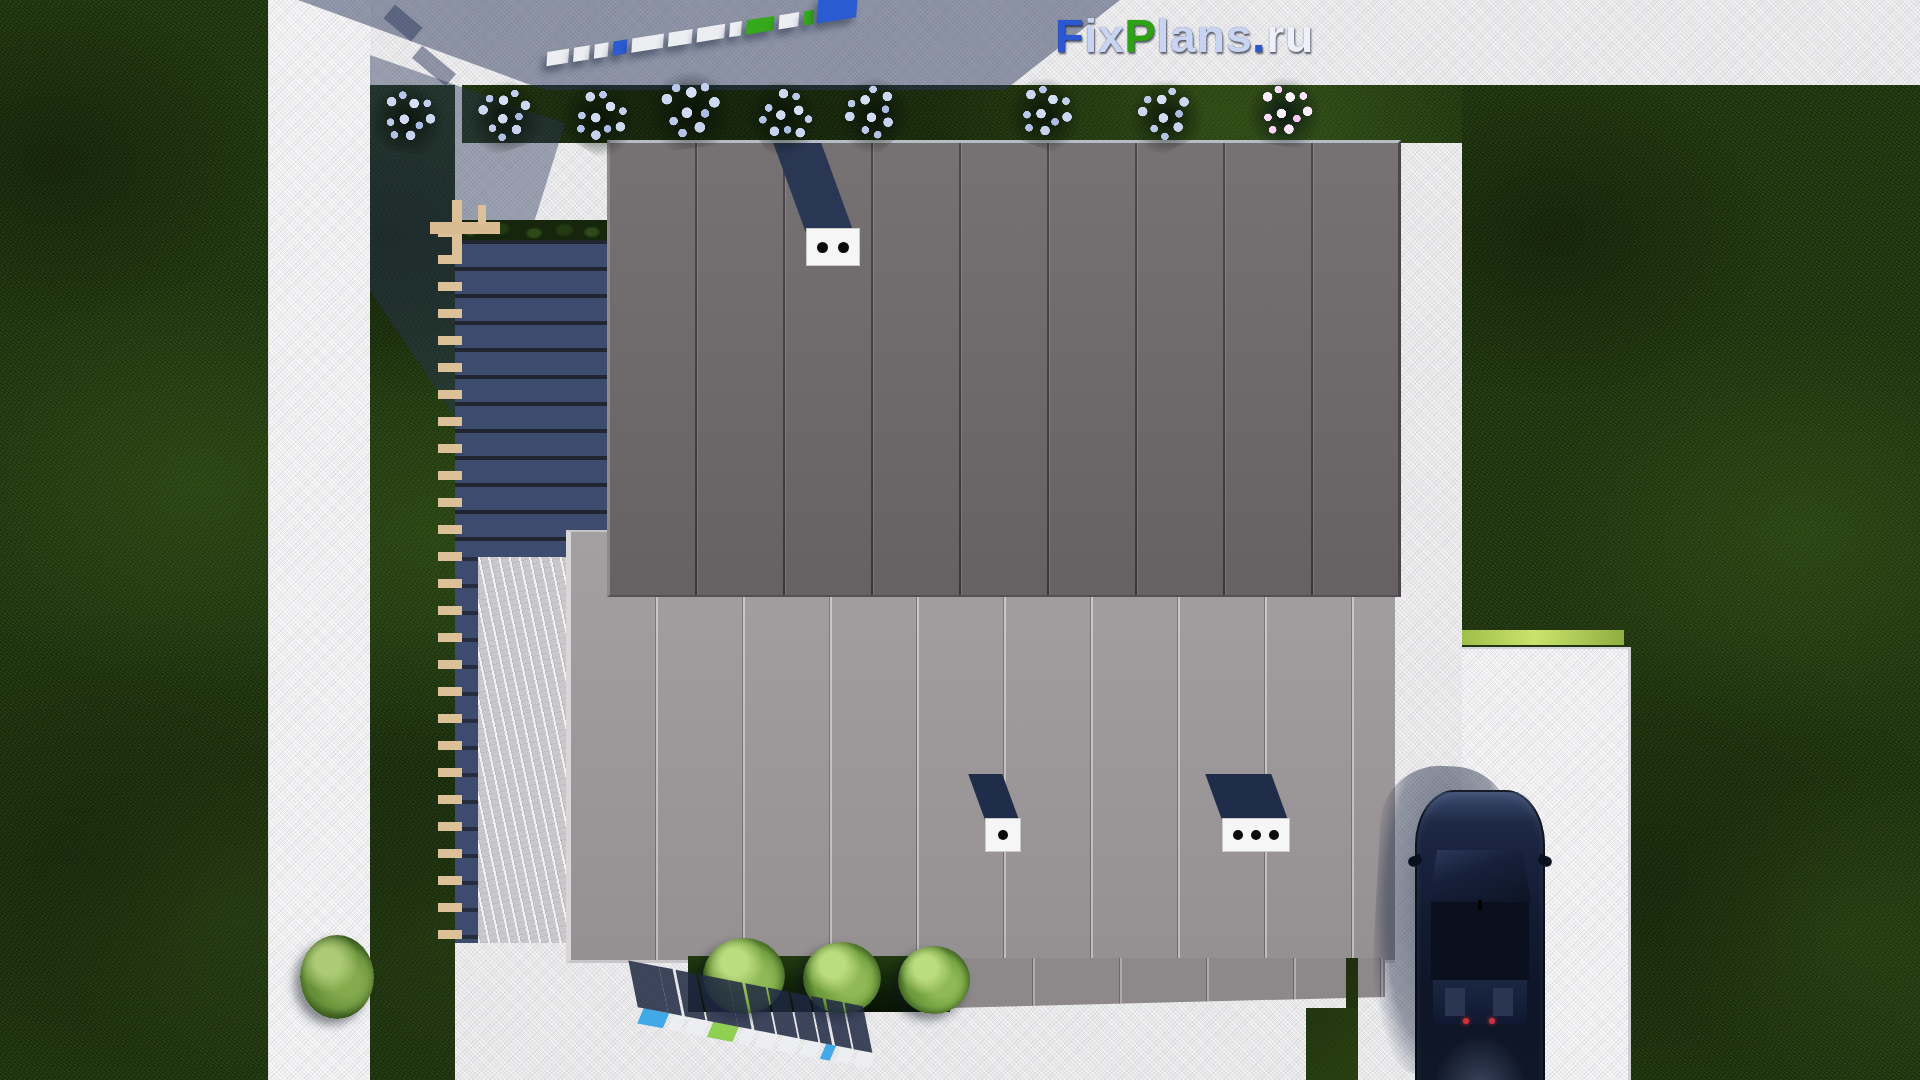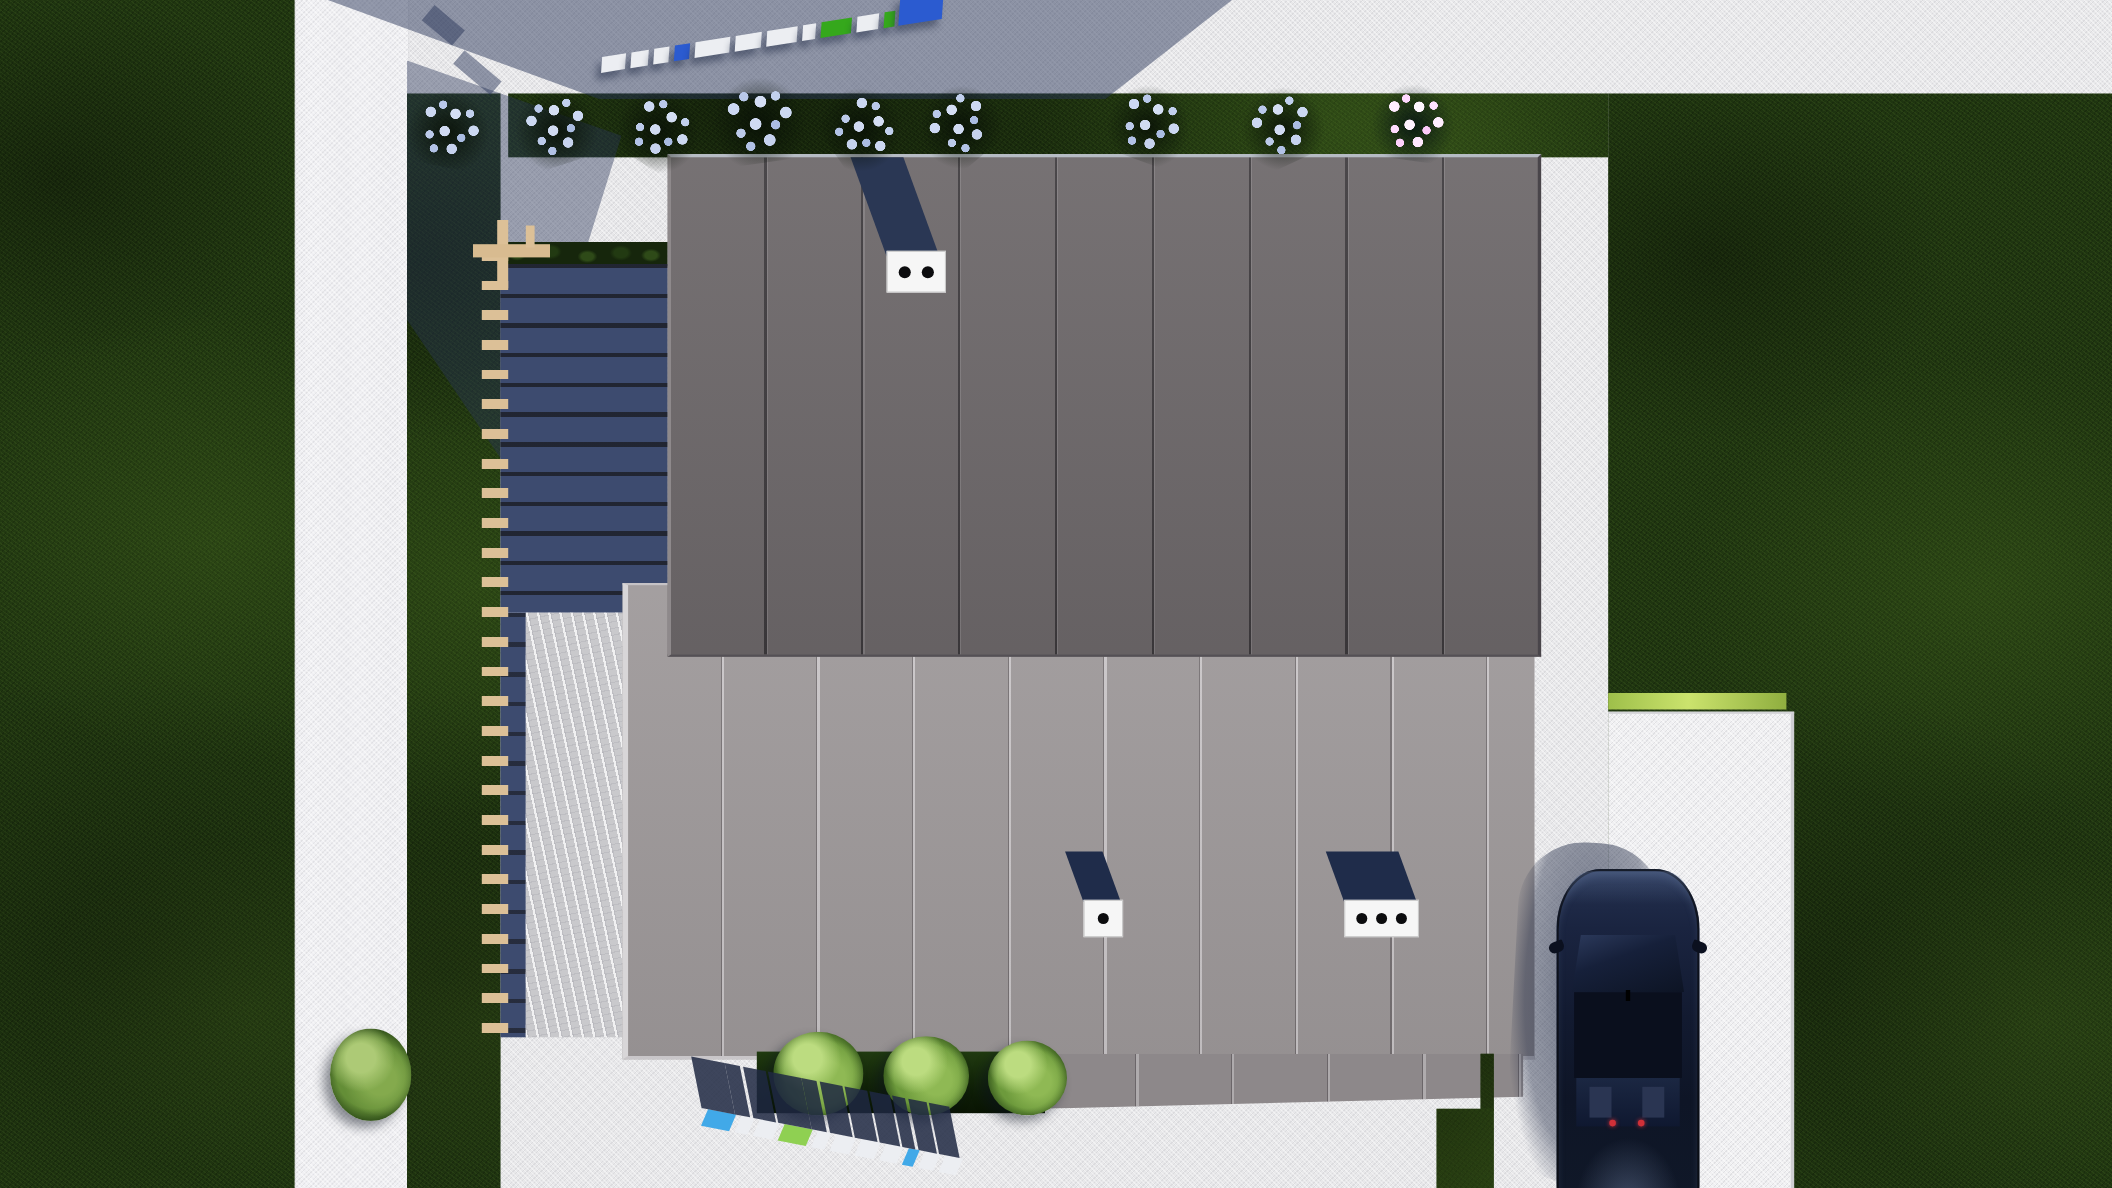--- a/index.html
+++ b/index.html
@@ -198,14 +198,15 @@
         <span class="abs" style="left:60px;top:8px;width:20px;height:28px;background:#2a3552;"></span>
         <span class="abs" style="left:30px;top:38px;width:6px;height:6px;border-radius:50%;background:#d03038;box-shadow:0 0 4px #d03038;"></span>
         <span class="abs" style="left:56px;top:38px;width:6px;height:6px;border-radius:50%;background:#d03038;box-shadow:0 0 4px #d03038;"></span>
       </div>
       <div class="abs" style="left:12px;top:238px;width:106px;height:58px;border-radius:0 0 12px 12px;background:radial-gradient(ellipse at 50% 118%, rgba(140,160,200,.38), transparent 64%);"></div>
       <div class="abs" style="left:-7px;top:66px;width:14px;height:10px;border-radius:8px 2px 8px 8px;background:#0b101f;transform:rotate(-22deg);"></div>
       <div class="abs" style="right:-7px;top:66px;width:14px;height:10px;border-radius:2px 8px 8px 8px;background:#0b101f;transform:rotate(22deg);"></div>
     </div>
   </div>
 
+  <div class="wm"><span class="b">F</span><span class="l">ix</span><span class="g">P</span><span class="l">lans</span><span class="b">.</span><span class="w">ru</span></div>
 
 </div>
 
 </body></html>

